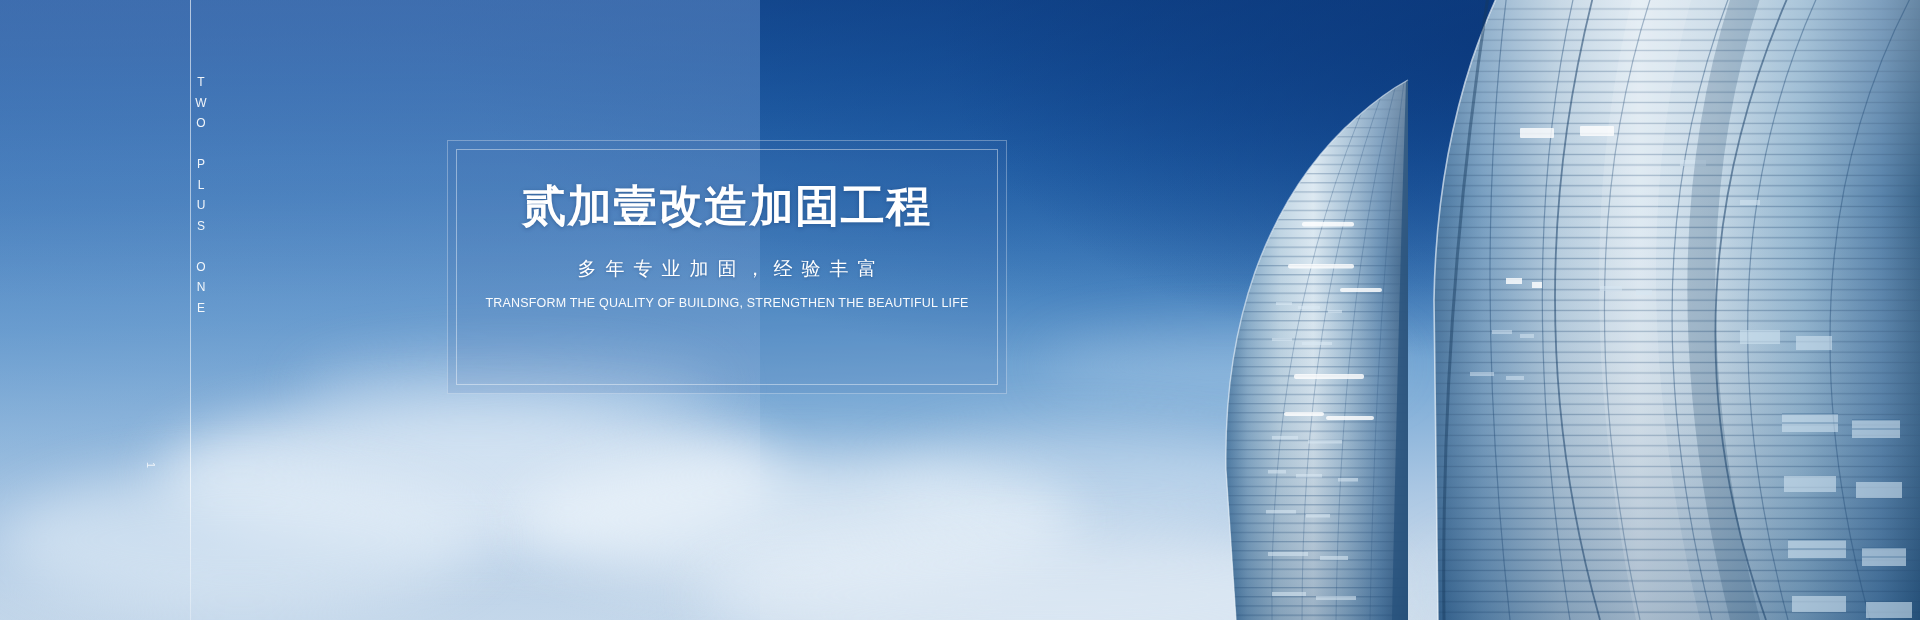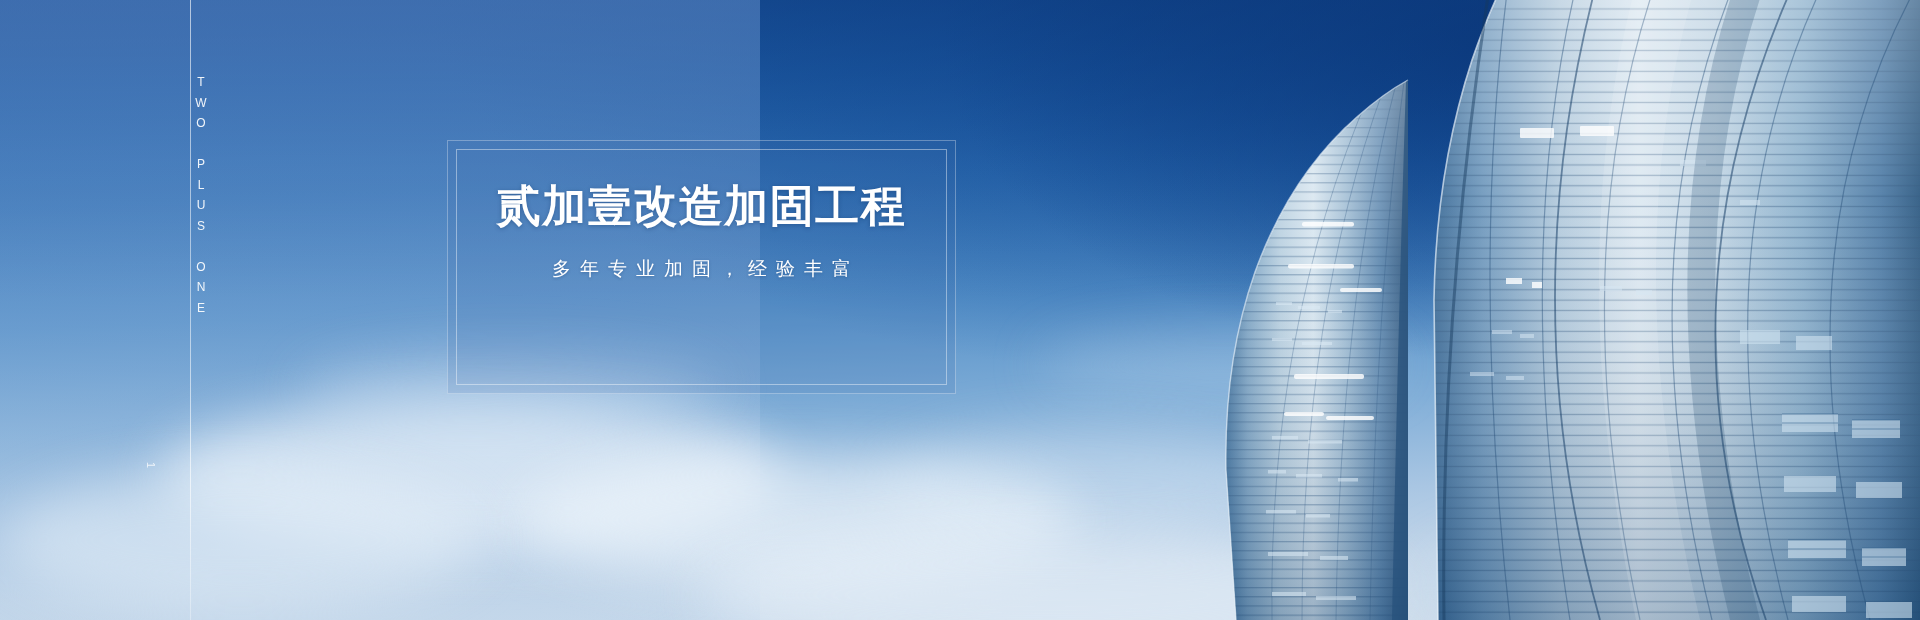--- a/index.html
+++ b/index.html
@@ -115,21 +115,21 @@
     height: 620px;
     overflow: hidden;
   }
   .buildings svg { display: block; }
 
   
   .panel {
     position: absolute;
     left: 447px;
     top: 140px;
-    width: 509px;
+    width: 560px;
     height: 254px;
     border: 1px solid rgba(255,255,255,0.30);
     box-sizing: border-box;
     background: rgba(70,112,172,0.16);
   }
   .panel-inner {
     position: absolute;
     left: 8px; top: 8px; right: 8px; bottom: 8px;
     border: 1px solid rgba(255,255,255,0.42);
     box-sizing: border-box;
@@ -349,16 +349,17 @@
 
   <div class="left-rule"></div>
   <div class="vert-brand">TWO PLUS ONE</div>
   <div class="vert-num">1</div>
 
   <div class="panel">
     <div class="panel-inner"></div>
     <div class="panel-content">
       <div class="headline">贰加壹改造加固工程</div>
       <div class="subline">多年专业加固，经验丰富</div>
+      <div class="english">TRANSFORM THE QUALITY OF BUILDING, STRENGTHEN THE BEAUTIFUL LIFE</div>
     </div>
   </div>
 
 </div>
 
 </body></html>

